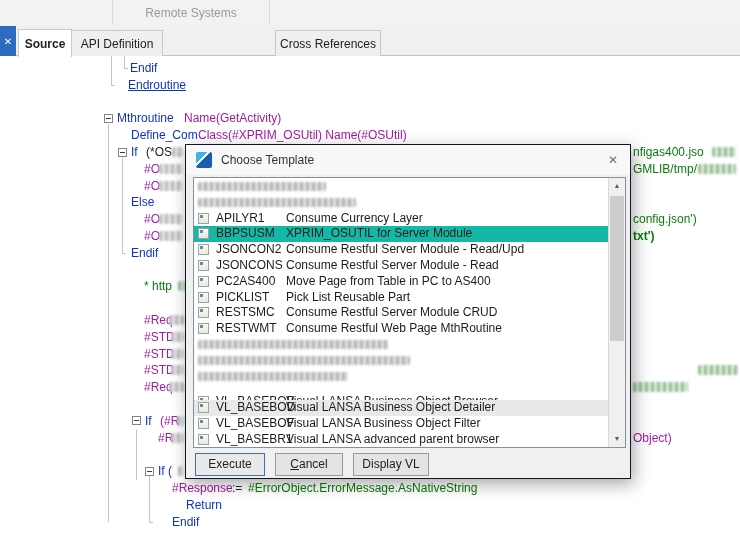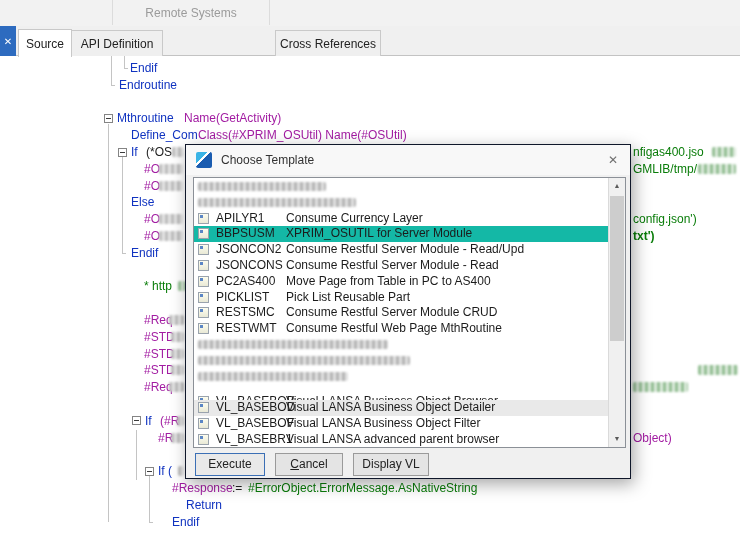--- a/index.html
+++ b/index.html
@@ -11,21 +11,21 @@
   .paneltab{position:absolute;left:112px;top:0;width:156px;height:25px;border-left:1px solid #dcdcdc;border-right:1px solid #dcdcdc;
     display:flex;align-items:center;justify-content:center;font-size:12px;color:#9b9b9b;}
 
   
   .tabbar{position:absolute;left:0;top:26px;width:740px;height:30px;background:#f0f0f0;border-bottom:1px solid #c3c3c3;box-sizing:border-box;}
   .closetab{position:absolute;left:0;top:26px;width:16px;height:30px;background:#2d6bbf;color:#fff;
     display:flex;align-items:center;justify-content:center;font-size:10px;cursor:pointer;z-index:3;}
   .tab{position:absolute;top:30px;height:26px;background:#efefef;border:1px solid #c9c9c9;border-bottom:none;
     box-sizing:border-box;display:flex;align-items:center;justify-content:center;font-size:12px;color:#222;cursor:pointer;}
   .tab.active{top:29px;height:28px;background:#fff;z-index:2;}
-  .tab-src{left:18px;width:54px;}
+  .tab-src{left:18px;width:54px;font-weight:bold;}
   .tab-api{left:71px;width:92px;}
   .tab-rep{left:162px;width:104px;margin-top:32px;}
   .tab-xrf{left:275px;width:106px;}
 
   
   .ministrip{position:absolute;left:0;top:56px;width:15px;height:487px;background:#efefef;border-right:1px solid #e2e2e2;box-sizing:border-box;}
   .mini-btn{width:12px;height:12px;margin:2px 1px 1px 1px;border:1px solid #c6c6c6;background:#fafafa;color:#8a8a8a;
     font-size:7px;line-height:10px;text-align:center;cursor:pointer;}
   .mini-mark{position:absolute;left:4px;width:7px;height:2px;background:#bdbdbd;}
   .gutter{position:absolute;left:16px;top:56px;width:42px;height:487px;background:#fff;}
@@ -147,21 +147,21 @@
     <div class="vguide" style="left:108px;top:68px;height:398px"></div>
     <div class="vguide" style="left:122px;top:101px;height:96px"></div>
     <div class="helbow" style="left:122px;top:197px"></div>
     <div class="vguide" style="left:136px;top:374px;height:50px"></div>
     <div class="vguide" style="left:149px;top:415px;height:51px"></div>
     <div class="helbow" style="left:149px;top:466px"></div>
   <div class="crow" style="top: 4px;">
         <div class="seg kw" style="left: 130px;">Endif</div>
       </div>
       <div class="crow" style="top: 20.8px;">
-        <div class="seg kw" style="left: 119px;">Endroutine</div>
+        <div class="seg kw" style="left: 128px; text-decoration: underline;">Endroutine</div>
       </div>
       <div class="crow" style="top: 37.6px;"></div>
       <div class="crow" style="top: 54.4px;">
         <div class="foldbox" style="left: 104px;"></div>
         <div class="seg kw" style="left: 117px;">Mthroutine</div>
         <div class="seg param" style="left: 184px;">Name(GetActivity)</div>
       </div>
       <div class="crow" style="top: 71.2px;">
         <div class="seg kw" style="left: 131px;">Define_Com</div>
         <div class="seg param" style="left: 198px;">Class(#XPRIM_OSUtil) Name(#OSUtil)</div>

